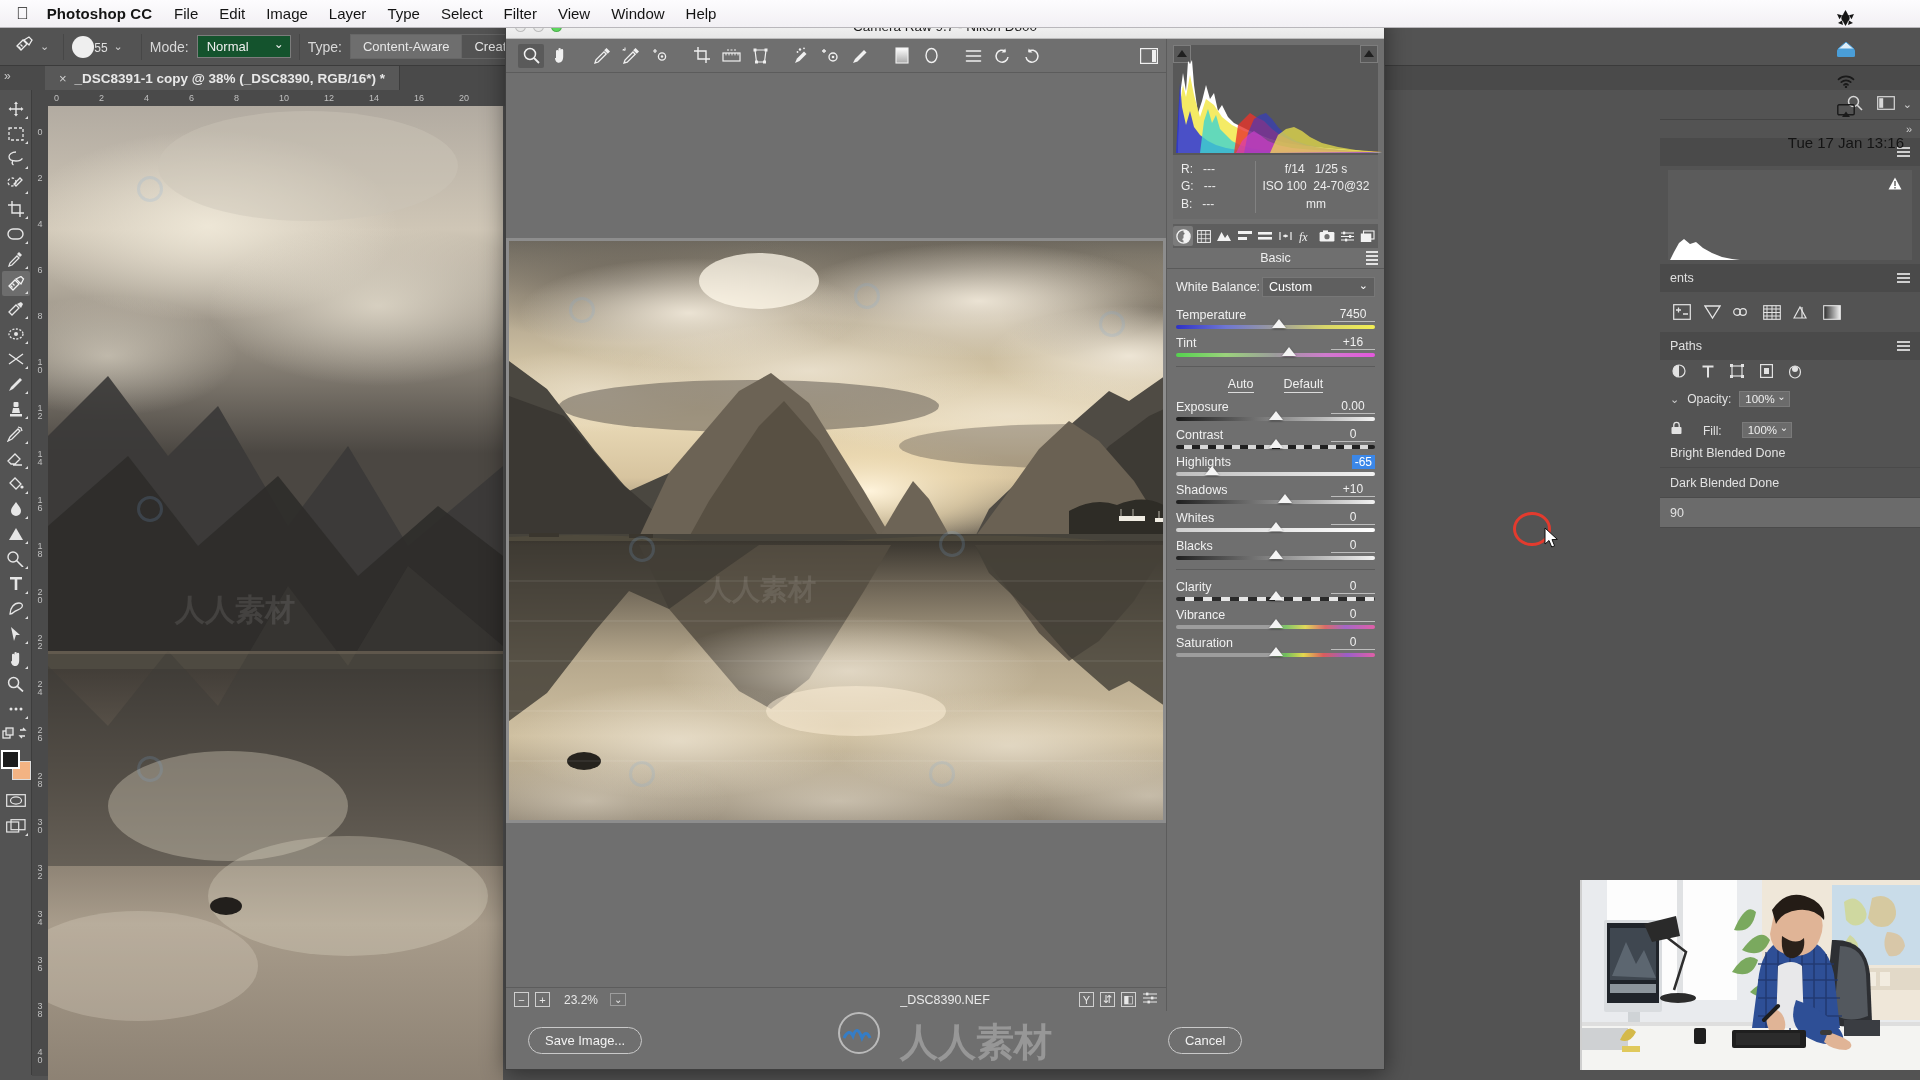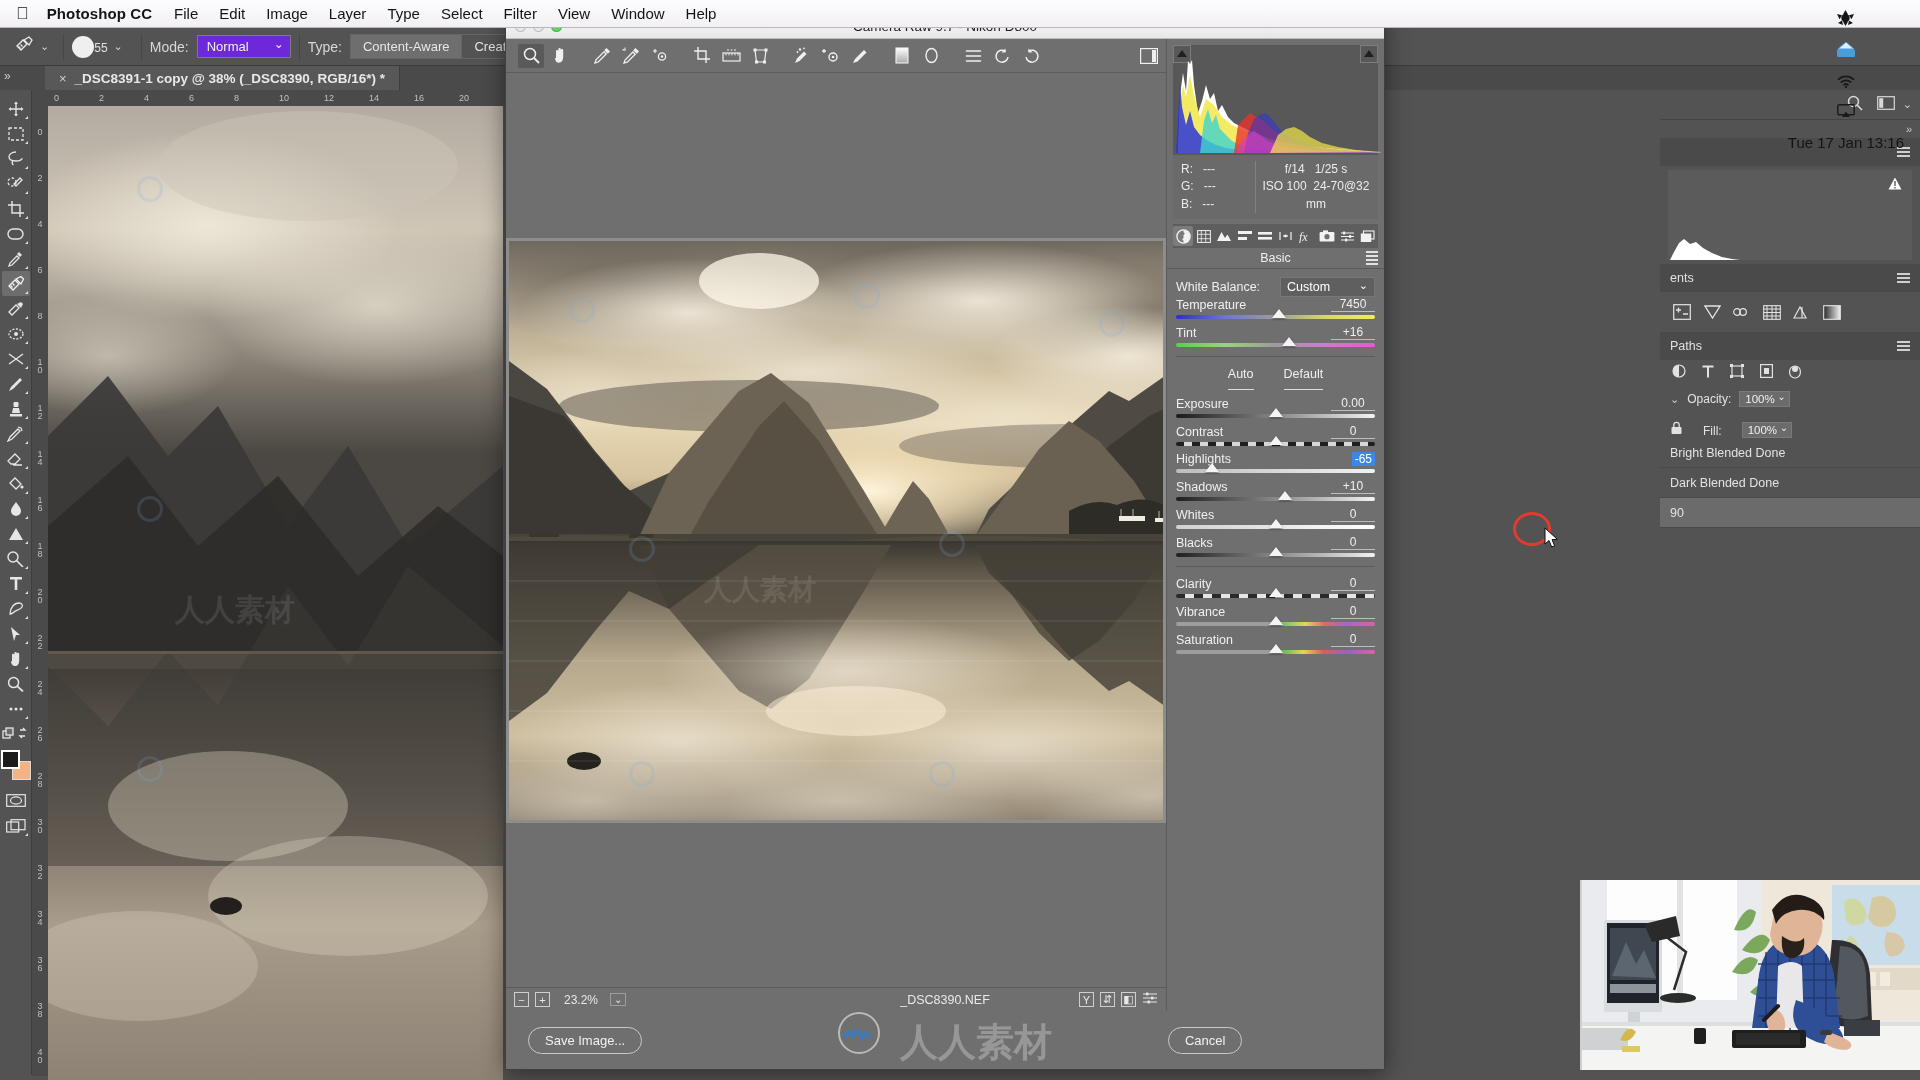--- a/index.html
+++ b/index.html
@@ -37,21 +37,21 @@
     display: flex; align-items: center; color: #d6d6d6; font-size: 14px;
   }
   .opt-tool { display: flex; align-items: center; padding: 0 6px 0 14px; gap: 6px;}
   .opt-sep { width: 1px; height: 26px; background: #474747; margin: 0 8px; }
   .brush-size { display: flex; flex-direction: row; align-items: center; line-height: 1; }
   .brush-dot { width: 22px; height: 22px; border-radius: 50%; background: #efefef; }
   .brush-num { font-size: 12px; margin-top: 2px; color: #e0e0e0; }
   .caret { font-size: 11px; color: #d0d0d0; }
   .opt-label { color: #d8d8d8; }
   .opt-select {
-    background: #6d28d9; border: 1px solid #7c7c7c; color: #efefef;
+    background: #14532d; border: 1px solid #7c7c7c; color: #efefef;
     padding: 3px 22px 3px 9px; font-size: 13px; position: relative; min-width: 94px;
   }
   .opt-select::after { content:"⌄"; position:absolute; right:6px; top:1px; font-size: 12px; }
   .seg { display:flex; border: 1px solid #666; }
   .seg > div { padding: 4px 12px; font-size: 13px; color: #e7e7e7; border-right: 1px solid #666; }
   .seg > div:last-child { border-right: none; }
   .seg > div.active { background: #6e6e6e; }
 
   
   .ps-tabbar { position:absolute; left: 0; top: 38px; width: 1920px; height: 24px; background: #4a4a4a; }
@@ -150,21 +150,21 @@
   .exif .rgb div { display:flex; gap:10px; line-height:1.45; }
   .exif .shot { flex:1; padding-left: 6px; border-left: 1px solid #818181; text-align:center; line-height:1.45;}
   .panel-tabs { height: 24px; background:#5e5e5e; display:flex;align-items:center; justify-content:space-around; margin: 5px 6px 0 6px; color:#efefef;}
   .pt { width:20px;height:20px;display:flex;align-items:center;justify-content:center;}
   .pt.sel{ background:#7b7b7b; border-radius:2px;}
   .basic-hdr { height: 21px; display:flex;align-items:center;justify-content:center; position:relative; font-size:12.5px; color:#f0f0f0; border-bottom:1px solid #5a5a5a;}
   .basic-hdr .hamb2 { position:absolute; right:6px; display:flex;flex-direction:column;gap:2px;}
   .basic-hdr .hamb2 i{width:12px;height:2px;background:#e2e2e2;}
 
   .basic-body { padding: 8px 9px 0 9px; color:#f0f0f0; font-size:12.5px; }
-  .wb-row { display:flex; align-items:center; gap: 20px; }
+  .wb-row { display:flex; align-items:center; gap: 2px; margin-bottom: 10px; }
   .wb-sel { flex:1; background:#5f5f5f; border:1px solid #777; padding: 2px 6px; position:relative; color:#fff; font-size:12.5px;}
   .wb-sel .cv { position:absolute; right:6px; top:1px; font-size:11px; }
   .slider-block { margin-bottom: 6px; }
   .sl-top { display:flex; justify-content:space-between; align-items:flex-end; }
   .sl-name { font-size:12.5px; }
   .sl-val { font-size:12px; }
   .sl-val.hl { background:#3b87e8; color:#fff; padding: 0 3px; }
   .sl-val.uline { border-bottom:1px solid #bdbdbd; min-width: 44px; text-align:center;}
   .track { position:relative; height: 4px; margin-top: 3px; border-radius: 2px; }
   .t-temp { background: linear-gradient(90deg,#2e31c6,#6e76d2,#9c9c9c,#d8d66a,#f2ee53); }
@@ -174,21 +174,21 @@
   .t-plain-lr { background: linear-gradient(90deg,#bdbdbd,#f2f2f2); }
   .t-plain-dk { background: linear-gradient(90deg,#1f1f1f,#f2f2f2); }
   .t-whites { background: linear-gradient(90deg,#d0d0d0,#ffffff); }
   .t-clarity { background: repeating-linear-gradient(90deg,#2a2a2a 0 9px,#e6e6e6 9px 18px); }
   .t-vib { background: linear-gradient(90deg,#9d9d9d 0 48%,#7fc46a 55%,#e0d85a 65%,#d96a6a 75%,#a467c7 85%,#e05fa7 100%); }
   .t-sat { background: linear-gradient(90deg,#9d9d9d 0 48%,#6fbf5d 55%,#e3d84e 64%,#d95d5d 74%,#9a5fc9 86%,#e05fa7 100%); }
   .knob { position:absolute; top:-6px; width:0;height:0;
     border-left:7px solid transparent;border-right:7px solid transparent;border-bottom:9px solid #f4f4f4;
     filter: drop-shadow(0 1px 1px rgba(0,0,0,.5)); transform: translateX(-7px);}
   .auto-def { display:flex; justify-content:center; gap: 30px; margin: 10px 0 6px 0; font-size:12.5px;}
-  .auto-def span { border-bottom:1px solid #dcdcdc; padding-bottom:8px;}
+  .auto-def span { border-bottom:1px solid #dcdcdc; padding-bottom:1px;}
   .hr-sep { height:1px; background:#5b5b5b; margin: 9px 0; }
 
   .craw-footer { height: 58px; background:#6f6f6f; display:flex; align-items:center; padding: 0 22px; position:relative;}
   .rounded-btn { border:1px solid #c9c9c9; border-radius: 14px; padding: 5px 16px; color:#f2f2f2; font-size:13px; background:transparent;}
   .craw-center-link { position:absolute; left:0; right:0; text-align:center; font-size:12.5px; color:#f0f0f0; text-decoration: underline; pointer-events:none;}
   .craw-footer .right-btns { margin-left:auto; display:flex; gap: 14px; }
 
   
   .wm { position:absolute; color: rgba(255,255,255,.10); font-weight:bold; pointer-events:none; user-select:none; }
   .wm-ring { position:absolute; width:26px;height:26px;border-radius:50%;border:3px solid rgba(120,170,220,.18); pointer-events:none;}

